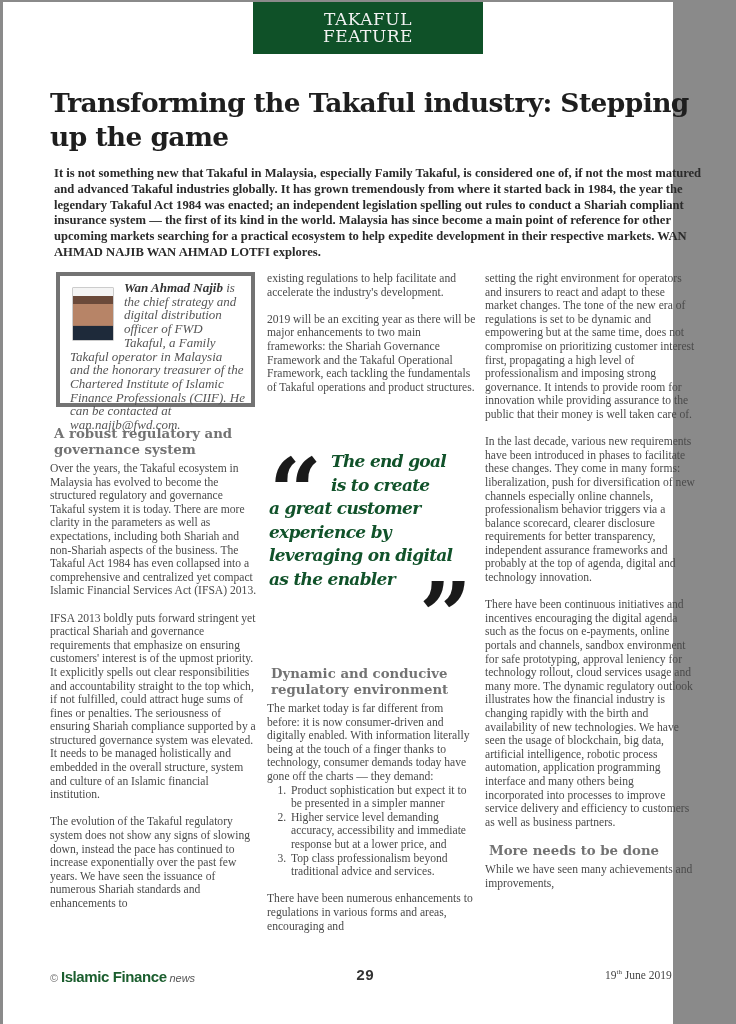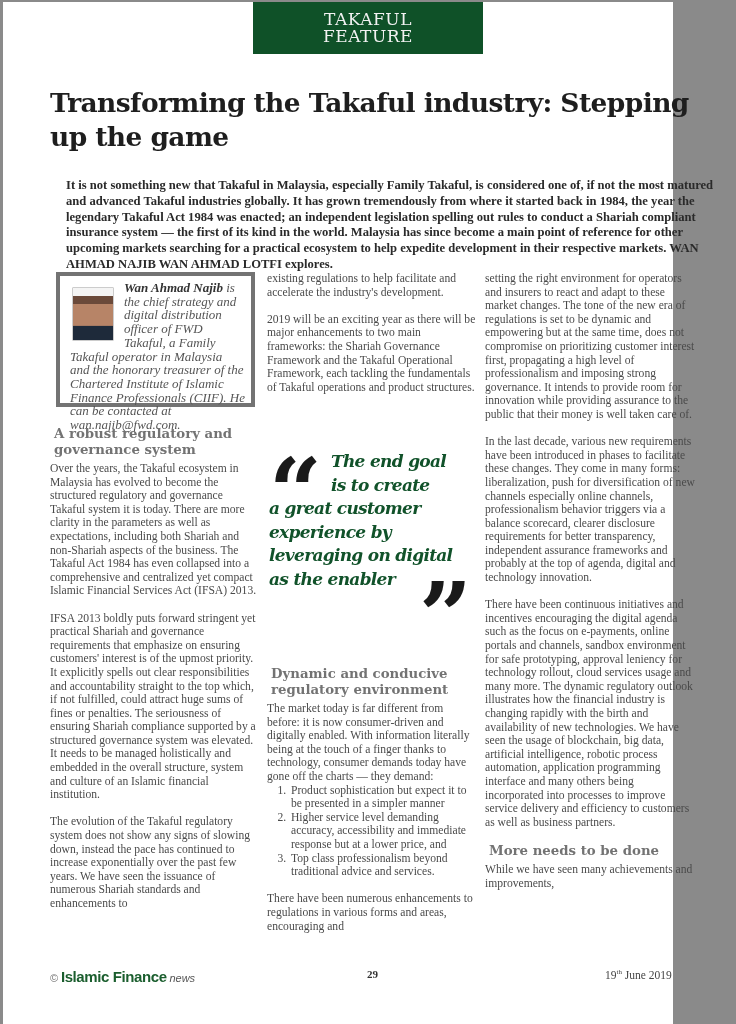--- a/index.html
+++ b/index.html
@@ -14,21 +14,21 @@
     position: absolute; left: 250px; top: 0; width: 230px; height: 52px; background: #0f5128;
     color: #f2f2f2; text-align: center; font-family: "DejaVu Serif", serif; font-size: 17px; line-height: 17px;
     letter-spacing: 0.5px; padding-top: 9px; box-sizing: border-box;
   }
   .title {
     position: absolute; left: 47px; top: 84px; width: 650px; margin: 0;
     font-family: "DejaVu Serif", serif; font-weight: bold; font-size: 26.5px; line-height: 34px; color: #1e1e1e;
     letter-spacing: -0.6px;
   }
   .standfirst {
-    position: absolute; left: 47px; top: 160px; width: 650px; margin: 16px;
+    position: absolute; left: 47px; top: 160px; width: 650px; margin: 4px;
     font-family: "Liberation Serif", serif; font-weight: bold; font-size: 12.6px; line-height: 15.8px; color: #2a2a2a;
   }
   .col { position: absolute; top: 270px; width: 210px; font-family: "Liberation Serif", serif; font-size: 11.6px; line-height: 13.6px; color: #4a4a4a; }
   .col p { margin: 0 0 13.6px 0; }
   .c1 { left: 47px; top: 420px; }
   .c2 { left: 264px; }
   .c3 { left: 482px; }
   .h2 { font-family: "DejaVu Serif", serif; font-weight: bold; font-size: 13.3px; line-height: 16px; color: #737373; margin: 4px; }
   .bio {
     position: absolute; left: 53px; top: 270px; width: 199px; height: 135px; border: 4px solid #737373; box-sizing: border-box;
@@ -52,21 +52,21 @@
   }
   .qtext .l { display: block; white-space: nowrap; }
   .qtext .ind { padding-left: 62px; }
   ol.list { margin: 0 0 13.6px 0; padding-left: 22px; }
   ol.list li { padding-left: 2px; }
   .footer { position: absolute; top: 966px; font-family: "Liberation Sans", sans-serif; font-size: 10px; color: #444; }
   .f-brand { left: 47px; }
   .f-brand .copy { color: #777; font-size: 11px; }
   .f-brand .ifn { color: #1b5e2e; font-weight: bold; font-size: 15px; letter-spacing: -0.4px; }
   .f-brand .news { color: #555; font-style: italic; font-size: 11px; }
-  .f-page { left: 364px; font-family: Liberation Serif, serif; font-weight: bold; font-size: 11px; color: #333; }
+  .f-page { left: 353px; font-family: Liberation Mono, monospace; font-weight: bold; font-size: 15px; color: #333; }
   .f-date { left: 602px; font-family: "Liberation Serif", serif; font-size: 11.5px; color: #444; }
   .f-date sup { font-size: 7px; margin-top: 16px; }
 </style>
 </head>
 <body>
 
 <div class="page">
 
   <div class="banner">
     <div>TAKAFUL</div>

